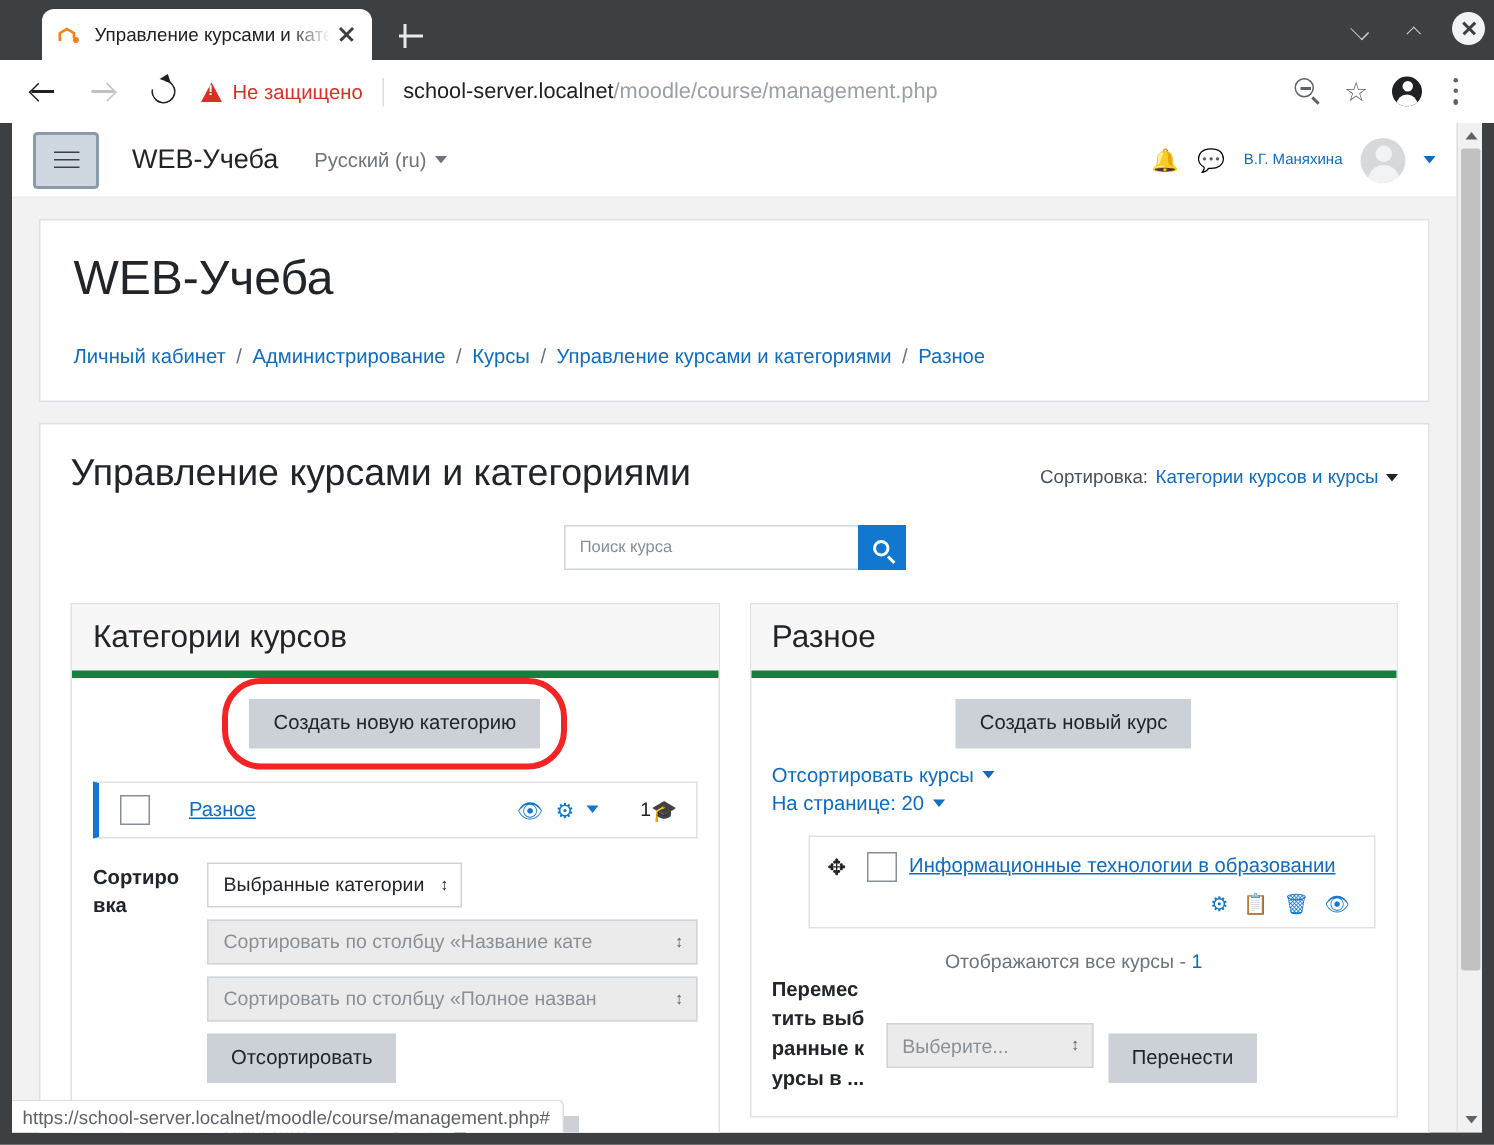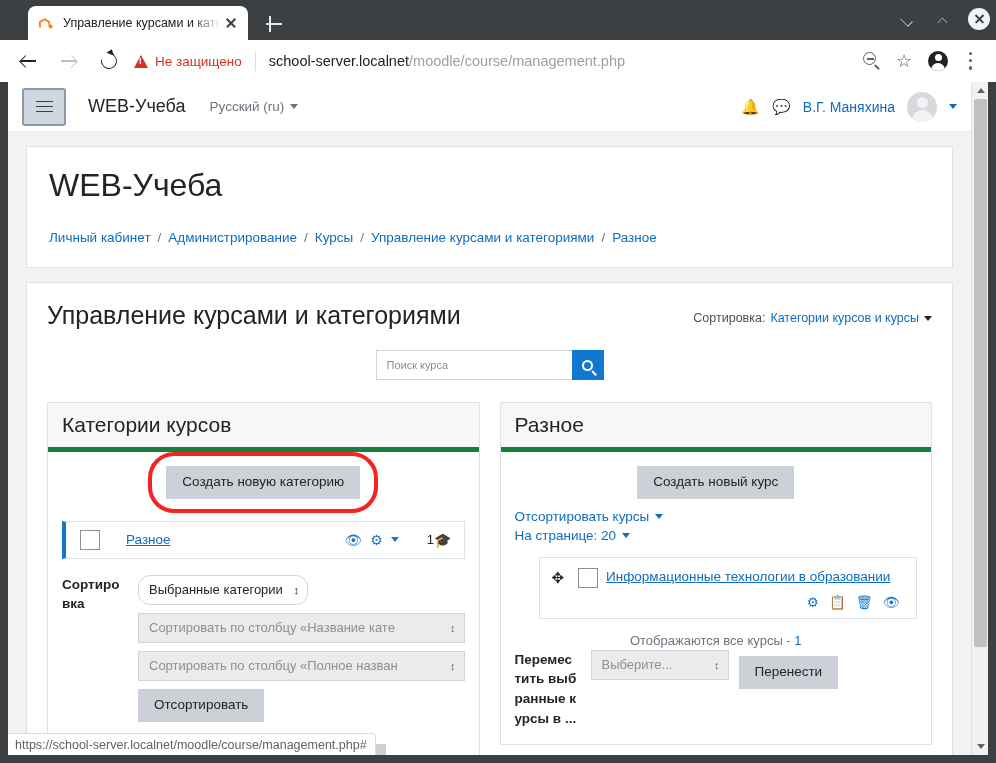--- a/index.html
+++ b/index.html
@@ -217,21 +217,21 @@
   .caret {
     width: 0; height: 0;
     border-left: 4.5px solid transparent; border-right: 4.5px solid transparent;
     border-top: 5px solid currentColor;
   }
   .nav-right {
     margin-left: auto; display: flex; align-items: center; gap: 12px;
   }
   .bell { font-size: 15px; color: #495057; }
   .chat { font-size: 15px; color: #495057; }
-  .username { font-size: 14px; color: #0f6cbf; white-space: nowrap; }
+  .username { font-size: 10px; color: #0f6cbf; white-space: nowrap; }
   .avatar {
     width: 30px; height: 30px; border-radius: 50%; background: #d6d8db;
     position: relative; overflow: hidden;
   }
   .avatar::before {
     content: ""; position: absolute; left: 9.5px; top: 5px;
     width: 11px; height: 11px; border-radius: 50%; background: #f2f3f4;
   }
   .avatar::after {
     content: ""; position: absolute; left: 4.5px; top: 18px;
@@ -339,21 +339,21 @@
 
   .sel {
     height: 30px; border: 1px solid #ced4da; background: #fff;
     display: flex; align-items: center; padding: 0 8px 0 10px;
     font-size: 13px; color: #212529; margin-bottom: 8px;
     white-space: nowrap; overflow: hidden;
   }
   .sel.muted { background: #ebebeb; color: #8b9096; }
   .sel .arrows { margin-left: auto; font-size: 11px; color: #212529; padding-left: 6px; }
   .sel.muted .arrows { color: #5f6368; }
-  .sel.w-auto { width: 170px; border-radius: 12px; }
+  .sel.w-auto { width: 170px; }
   .sel.w-full { width: 100%; }
   .sel.w-sm { width: 138px; margin-bottom: 16px; }
 
   .inline-row { display: flex; align-items: center; gap: 10px; }
 
   .link-sm { color: #0f6cbf; font-size: 13.5px; display: flex; align-items: center; gap: 6px; }
   .link-sm .caret { color: #0f6cbf; }
 
   .course-box { border: 1px solid #dee2e6; padding: 10px 12px 8px 12px; margin: 14px 0 0 24px; }
   .course-row { display: flex; align-items: flex-start; }
@@ -610,21 +610,21 @@
                   <span>🗑</span>
                   <span>👁</span>
                 </div>
               </div>
 
               <div class="showing">
                 <span>Отображаются все курсы -</span>
                 <b>1</b>
               </div>
 
-              <div class="formrow" style="margin-top:2px;">
+              <div class="formrow" style="margin-top:2px;align-items:flex-end;">
                 <div class="flabel">Переместить выбранные курсы в ...</div>
                 <div class="fcontrols">
                   <div class="inline-row">
                     <div class="sel w-sm muted">
                       <span>Выберите...</span>
                       <span class="arrows">↕</span>
                     </div>
                     <button class="btn-sec">Перенести</button>
                   </div>
                 </div>

